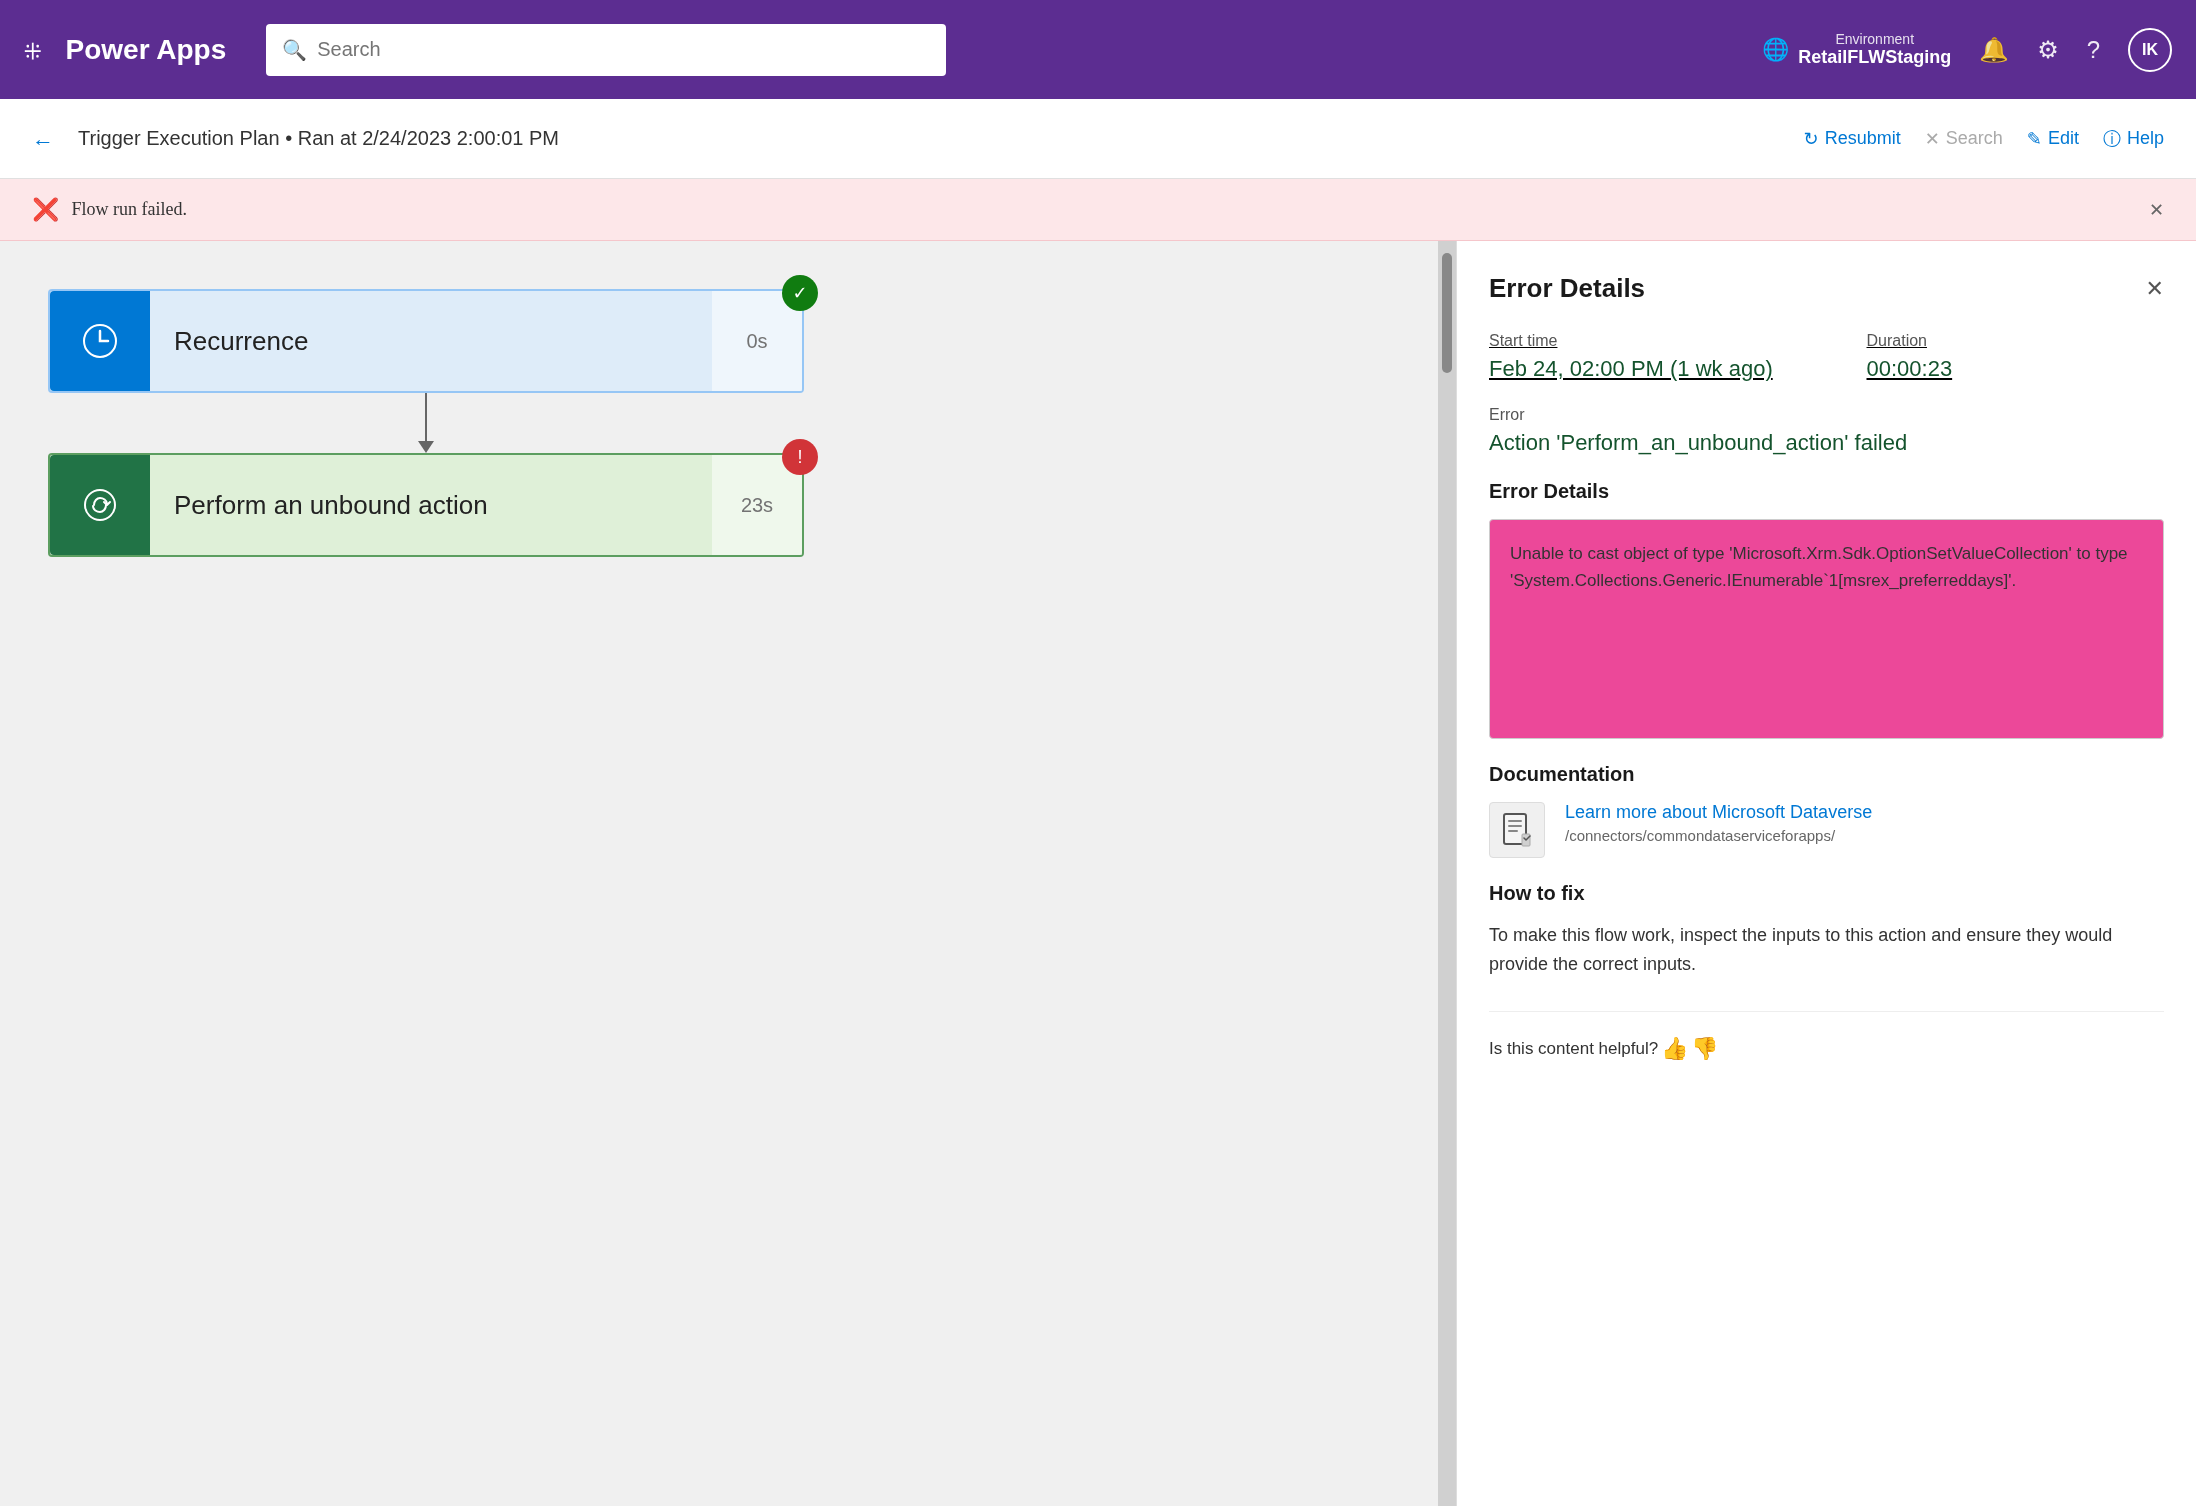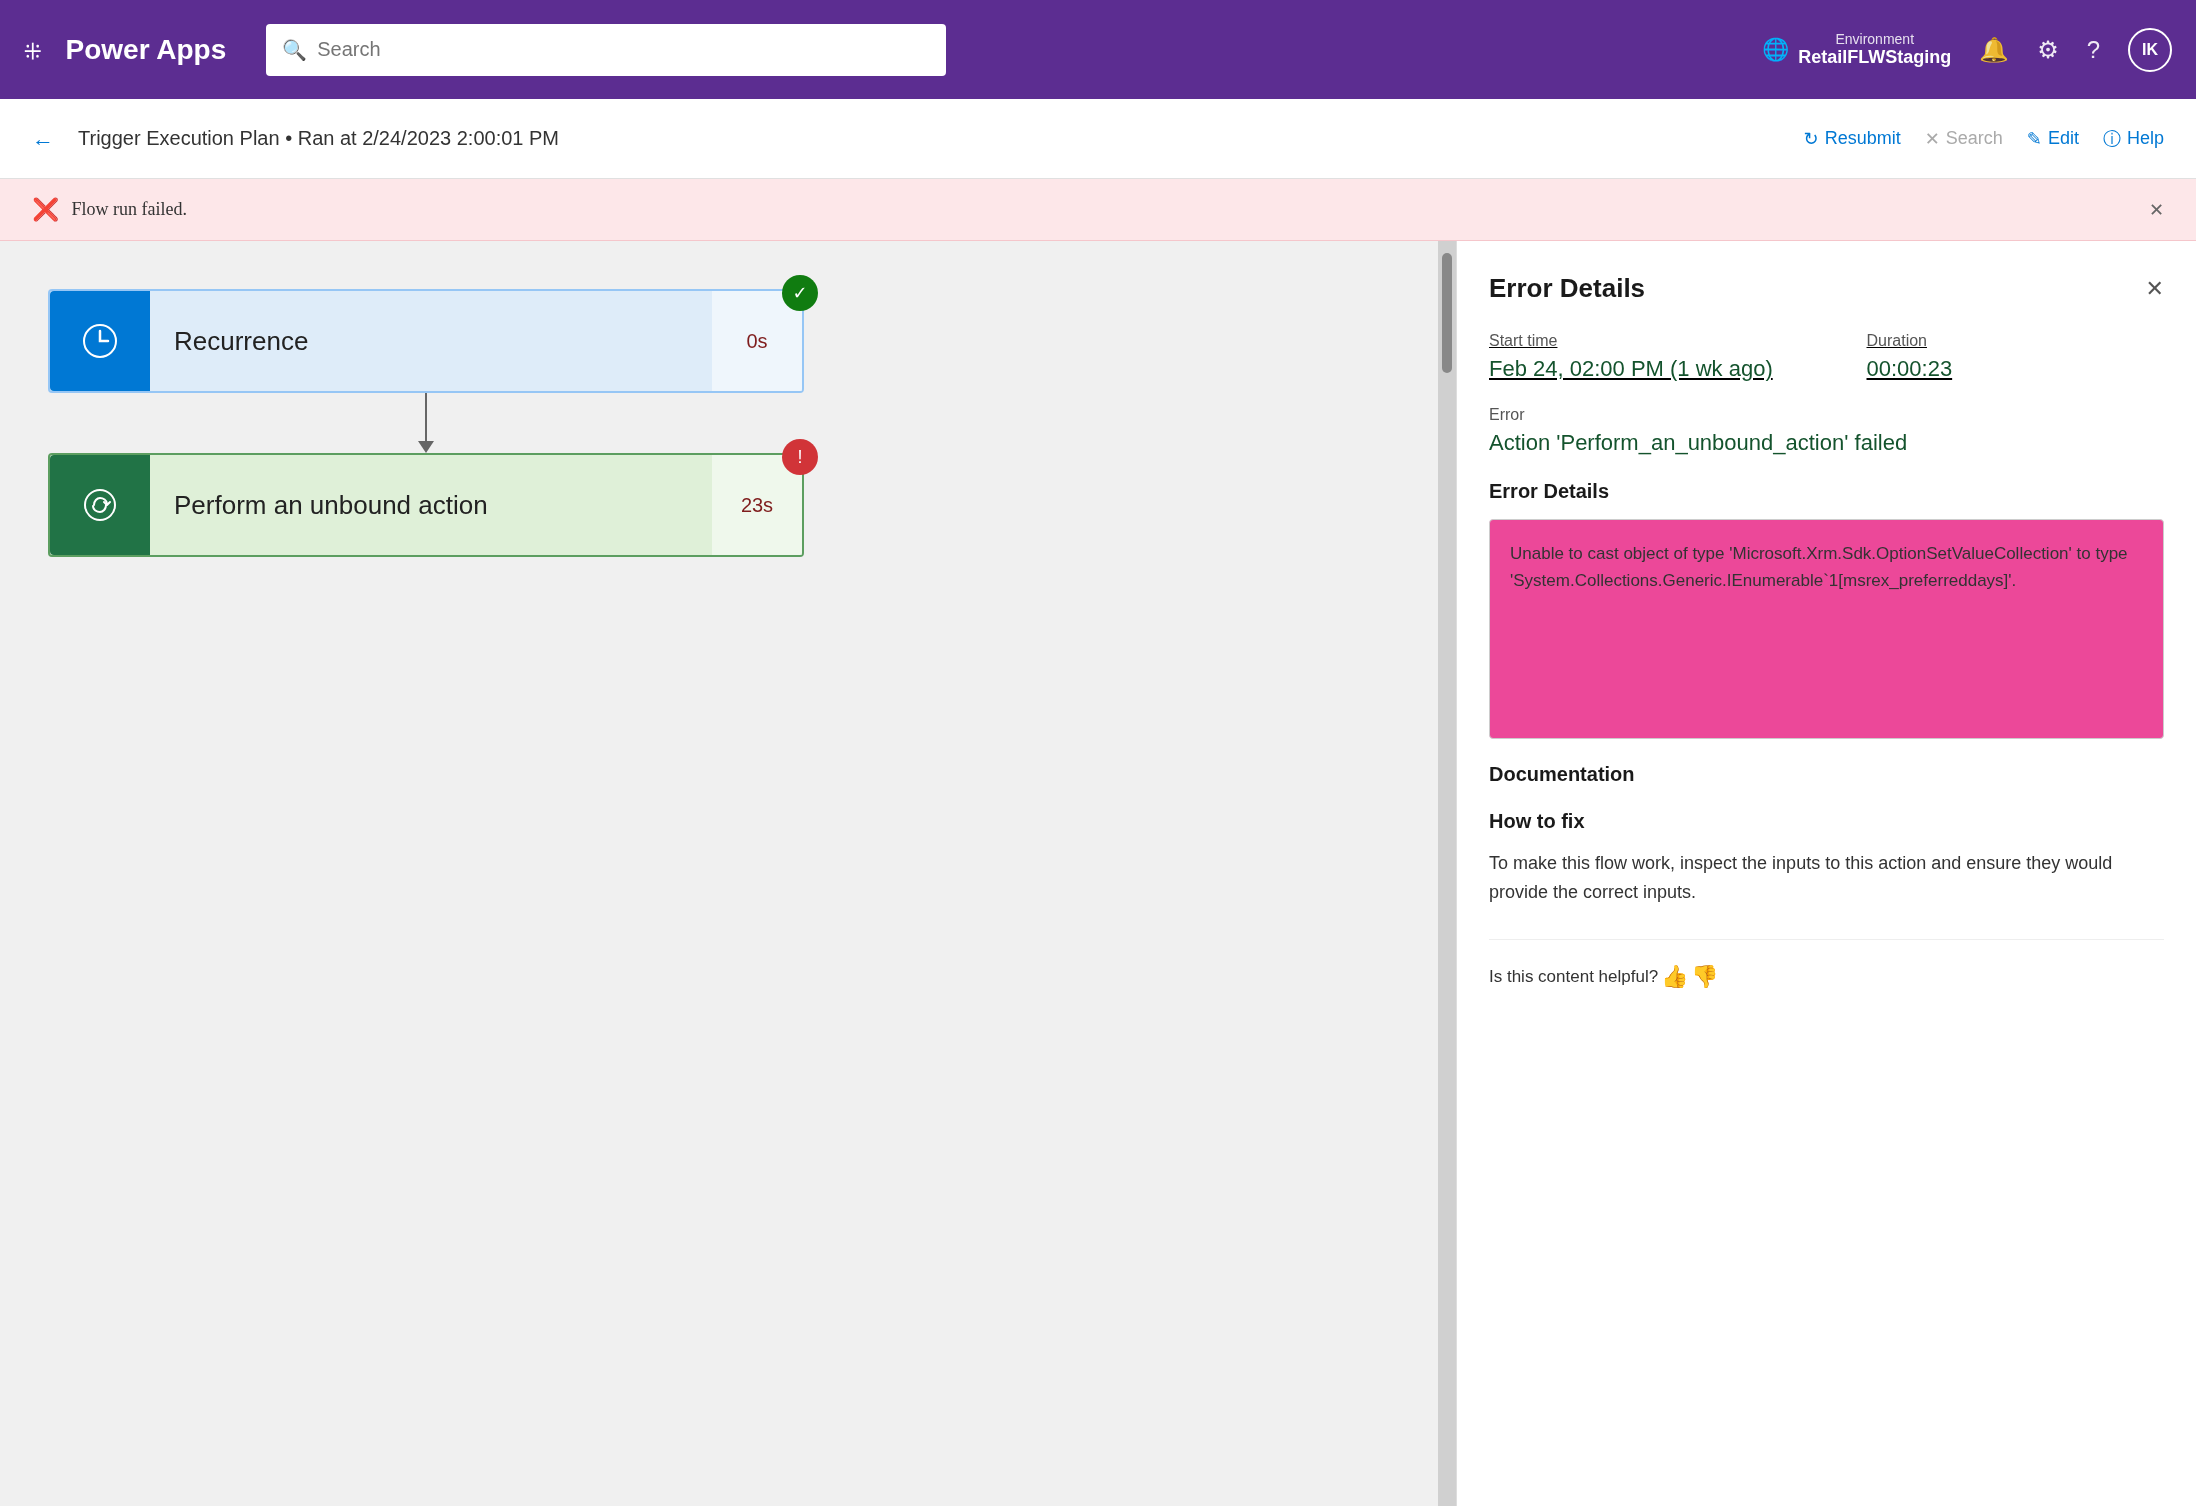--- a/index.html
+++ b/index.html
@@ -183,21 +183,21 @@
       font-size: 26px;
       color: #222;
     }
     .flow-node-time {
       width: 90px;
       height: 100px;
       display: flex;
       align-items: center;
       justify-content: center;
       font-size: 20px;
-      color: #7f1d1d;
+      color: #737373;
       background: rgba(255,255,255,0.5);
     }
     .flow-node-status {
       position: absolute;
       right: -16px;
       top: -16px;
       width: 36px;
       height: 36px;
       border-radius: 50%;
       display: flex;
@@ -481,20 +481,36 @@
       <div class="panel-value">Action 'Perform_an_unbound_action' failed</div>
     </div>
 
     <div class="panel-section">
       <div class="panel-section-title">Error Details</div>
       <div class="error-detail-box">Unable to cast object of type 'Microsoft.Xrm.Sdk.OptionSetValueCollection' to type 'System.Collections.Generic.IEnumerable`1[msrex_preferreddays]'.</div>
     </div>
 
     <div class="panel-section">
       <div class="panel-section-title">Documentation</div>
+      <div class="doc-link-card">
+        <div class="doc-link-icon">
+          <svg width="30" height="36" viewBox="0 0 30 36" fill="none">
+            <rect x="2" y="2" width="22" height="30" rx="2" stroke="#555" stroke-width="2" fill="#f5f5f5"></rect>
+            <rect x="6" y="8" width="14" height="2" rx="1" fill="#888"></rect>
+            <rect x="6" y="13" width="14" height="2" rx="1" fill="#888"></rect>
+            <rect x="6" y="18" width="10" height="2" rx="1" fill="#888"></rect>
+            <rect x="20" y="22" width="8" height="12" rx="1" fill="#d0d0d0" stroke="#aaa" stroke-width="1"></rect>
+            <path d="M22 26 L24 28 L28 24" stroke="#555" stroke-width="1.5" stroke-linecap="round" stroke-linejoin="round"></path>
+          </svg>
+        </div>
+        <div class="doc-link-content">
+          <div class="doc-link-title">Learn more about Microsoft Dataverse</div>
+          <div class="doc-link-url">/connectors/commondataserviceforapps/</div>
+        </div>
+      </div>
     </div>
 
     <div class="panel-section">
       <div class="panel-section-title">How to fix</div>
       <div class="how-to-fix-text">To make this flow work, inspect the inputs to this action and ensure they would provide the correct inputs.</div>
     </div>
 
     <div class="feedback-row">
       <span class="feedback-label">Is this content helpful?</span>
       <button class="feedback-btn">👍</button>

